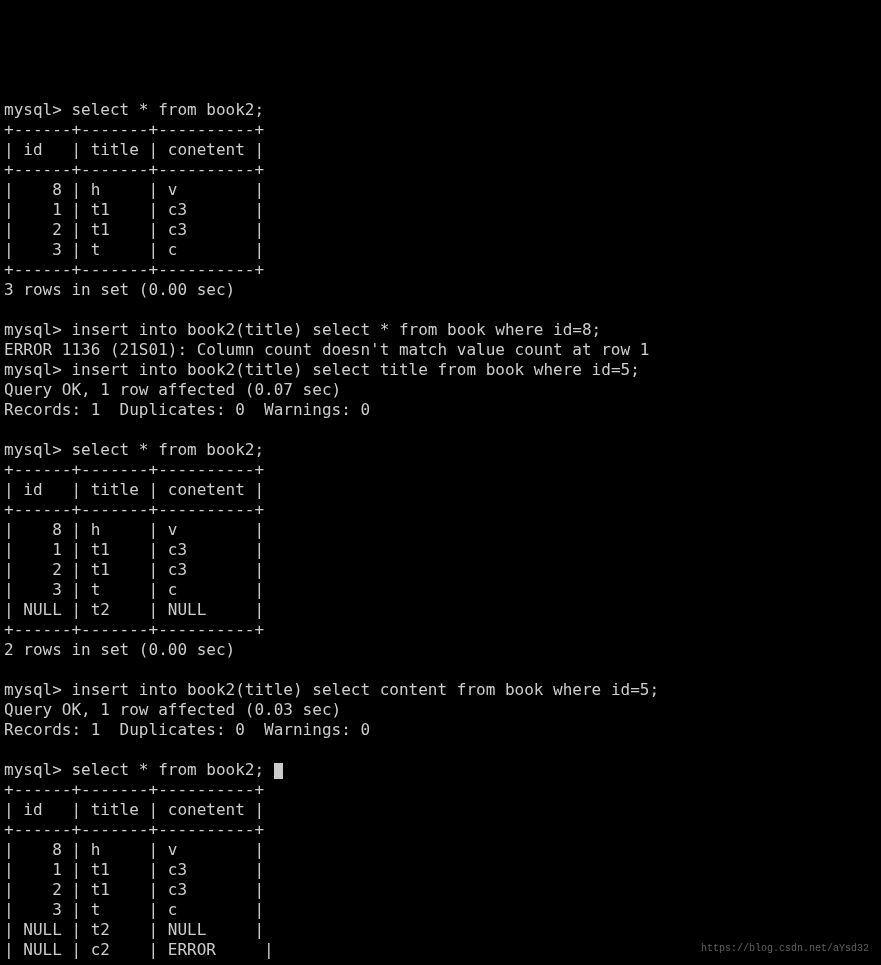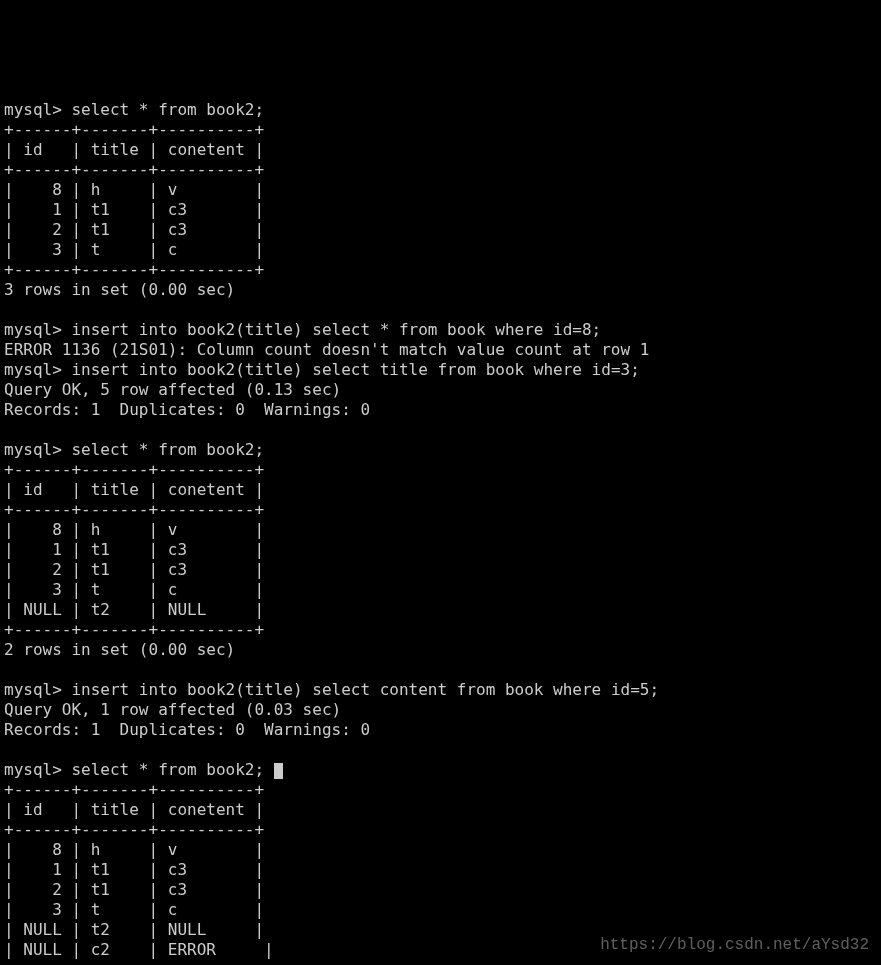--- a/index.html
+++ b/index.html
@@ -22,21 +22,21 @@
     width: 9px;
     height: 16px;
     background: #ccc;
     vertical-align: text-bottom;
   }
   .watermark {
     position: absolute;
     right: 12px;
     bottom: 10px;
     color: #888;
-    font-size: 16px;
+    font-size: 10px;
     opacity: 0.7;
   }
 </style>
 </head>
 <body>
 
 
 
 <pre class="term"><span><span>mysql&gt;</span> <span>select * from book2;</span></span>
 <span>+------+-------+----------+</span>
@@ -44,22 +44,22 @@
 <span>+------+-------+----------+</span>
 <span>|    8 | h     | v        |</span>
 <span>|    1 | t1    | c3       |</span>
 <span>|    2 | t1    | c3       |</span>
 <span>|    3 | t     | c        |</span>
 <span>+------+-------+----------+</span>
 <span>3 rows in set (0.00 sec)</span>
 
 <span><span>mysql&gt;</span> <span>insert into book2(title) select * from book where id=8;</span></span>
 <span>ERROR 1136 (21S01): Column count doesn't match value count at row 1</span>
-<span><span>mysql&gt;</span> <span>insert into book2(title) select title from book where id=3;</span></span>
-<span>Query OK, 5 row affected (0.13 sec)</span>
+<span><span>mysql&gt;</span> <span>insert into book2(title) select title from book where id=5;</span></span>
+<span>Query OK, 1 row affected (0.07 sec)</span>
 <span>Records: 1  Duplicates: 0  Warnings: 0</span>
 
 <span><span>mysql&gt;</span> <span>select * from book2;</span></span>
 <span>+------+-------+----------+</span>
 <span>| id   | title | conetent |</span>
 <span>+------+-------+----------+</span>
 <span>|    8 | h     | v        |</span>
 <span>|    1 | t1    | c3       |</span>
 <span>|    2 | t1    | c3       |</span>
 <span>|    3 | t     | c        |</span>

